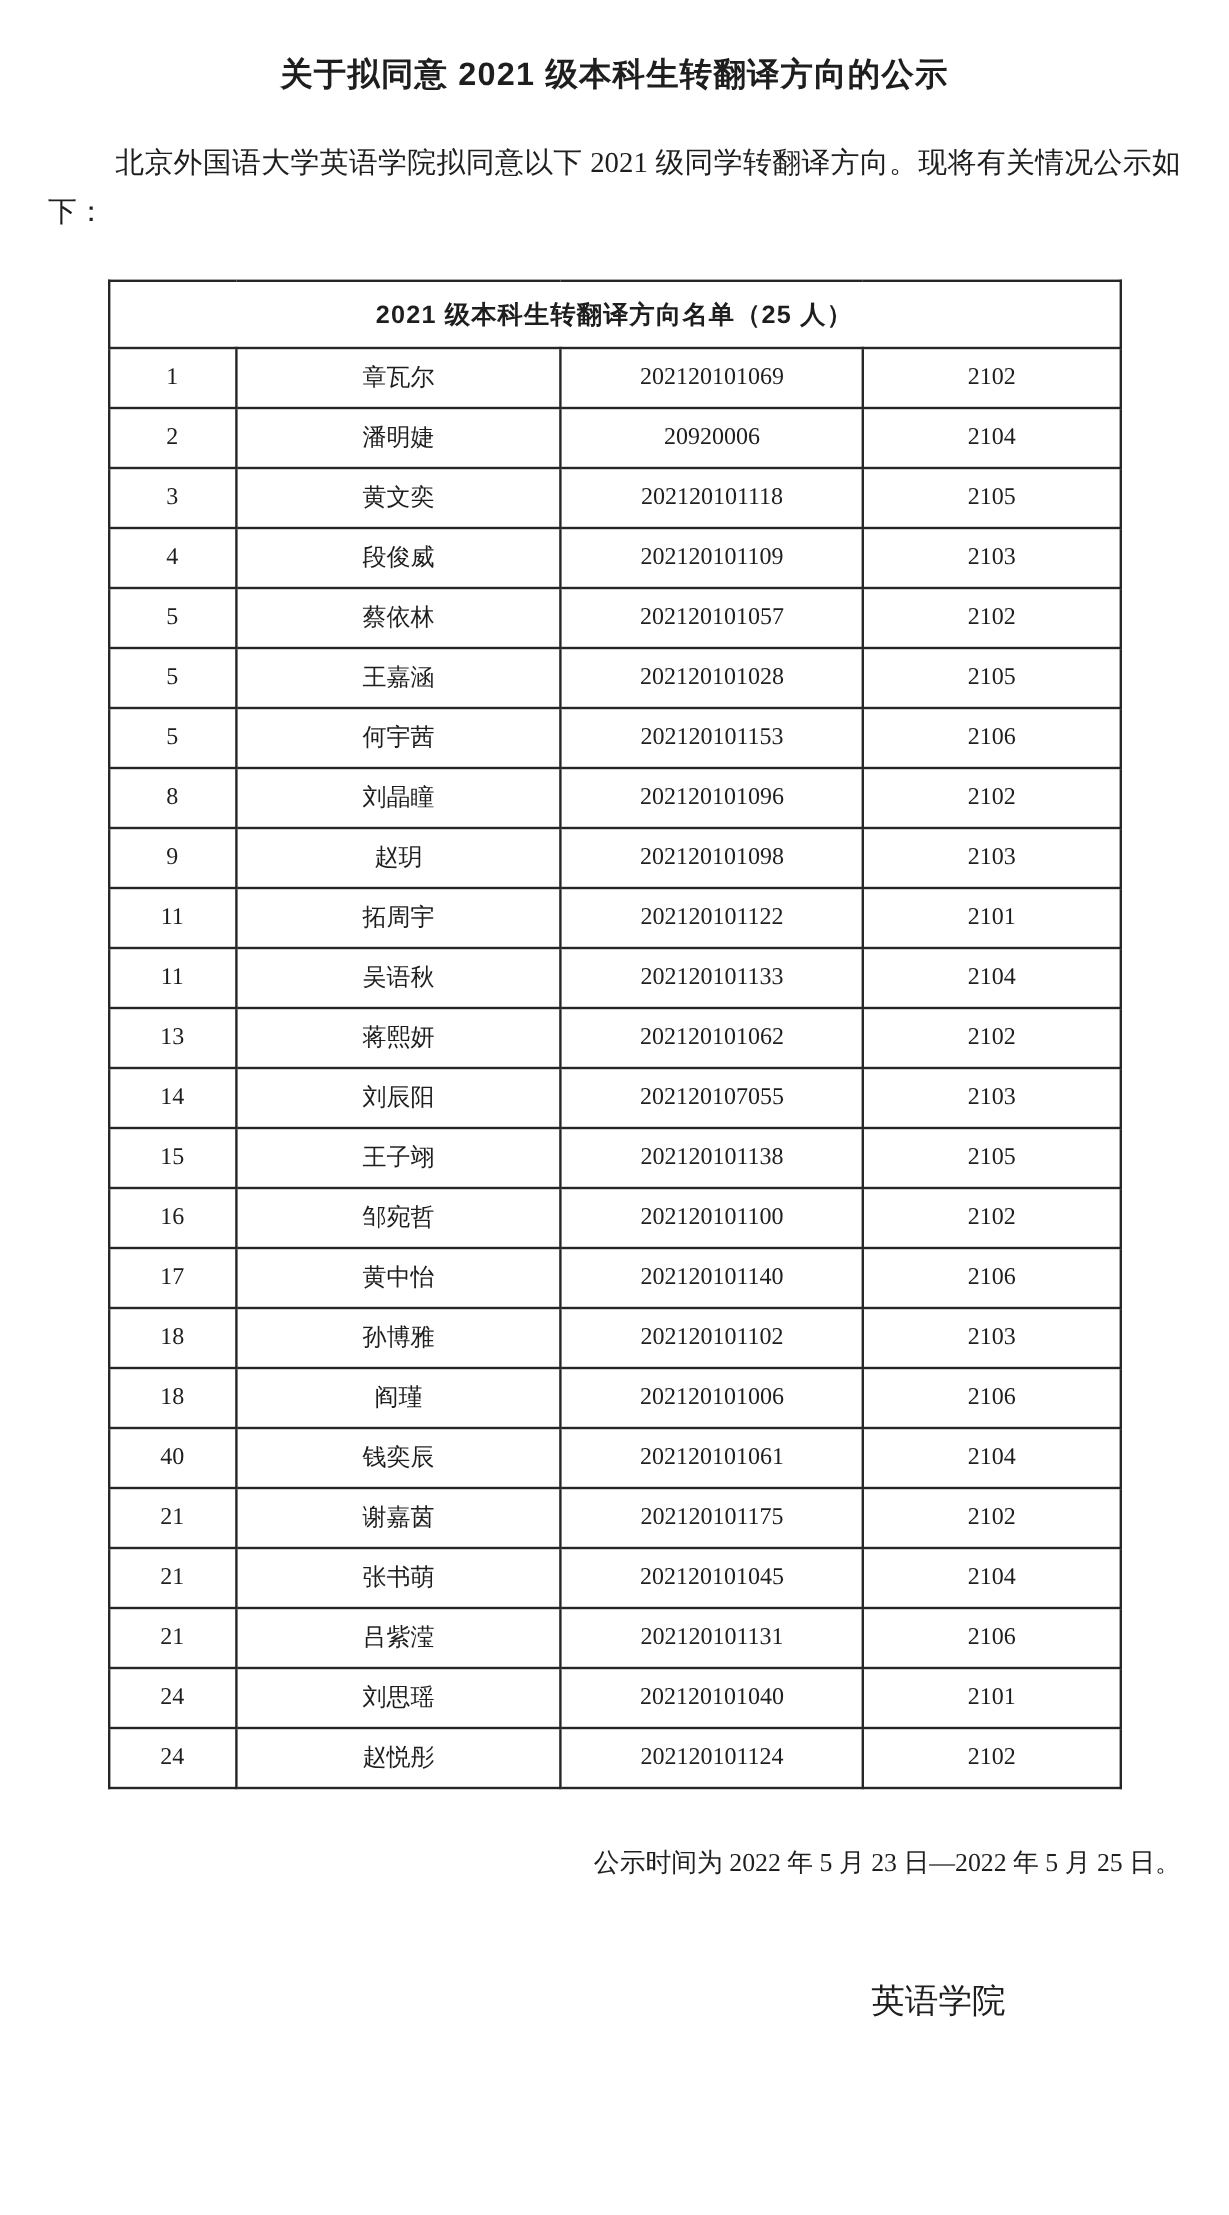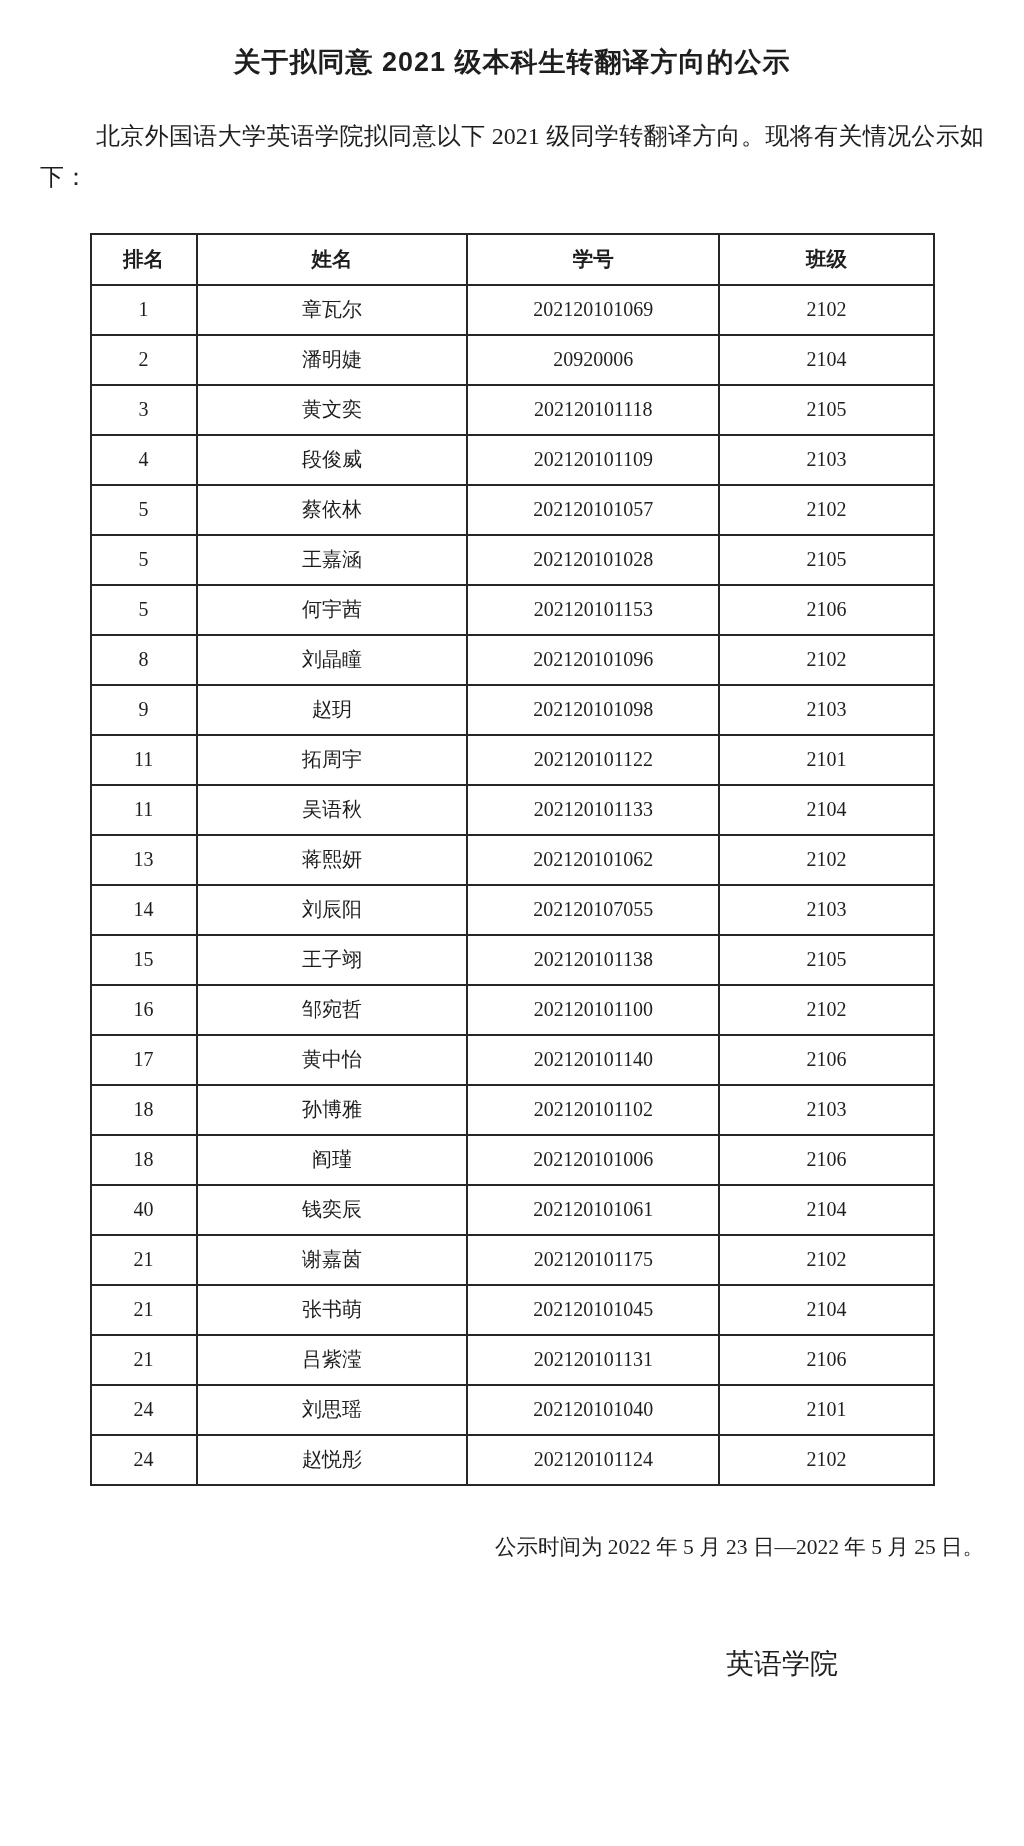--- a/index.html
+++ b/index.html
@@ -100,25 +100,22 @@
   <p class="intro">北京外国语大学英语学院拟同意以下 2021 级同学转翻译方向。现将有关情况公示如下：</p>
 
   <table class="roster">
     <colgroup>
       <col class="c-rank">
         <col class="c-name">
         <col class="c-id">
         <col class="c-class">
     </colgroup>
     <thead>
-      <tr class="head-row">
-        <th>排名</th>
-        <th>姓名</th>
-        <th>学号</th>
-        <th>班级</th>
+      <tr>
+        <th colspan="4" class="tbl-caption">2021 级本科生转翻译方向名单（25 人）</th>
       </tr>
     </thead>
     <tbody id="roster-body">
         <tr>
           <td>1</td>
           <td>章瓦尔</td>
           <td>202120101069</td>
           <td>2102</td>
         </tr>
         <tr>

